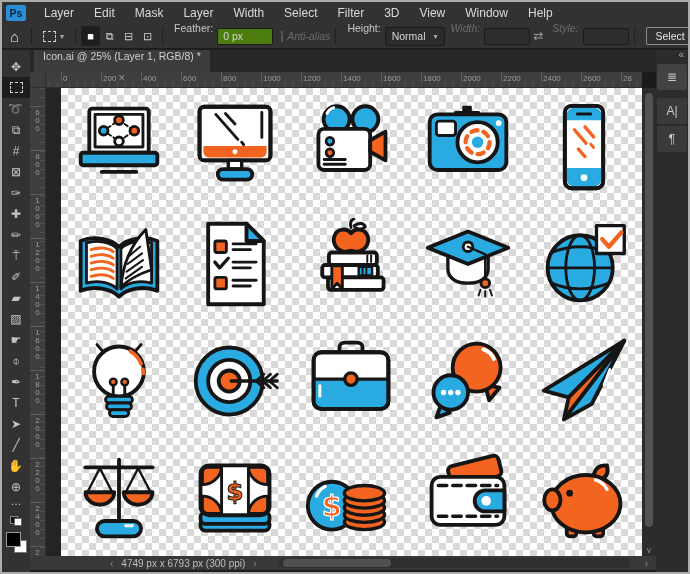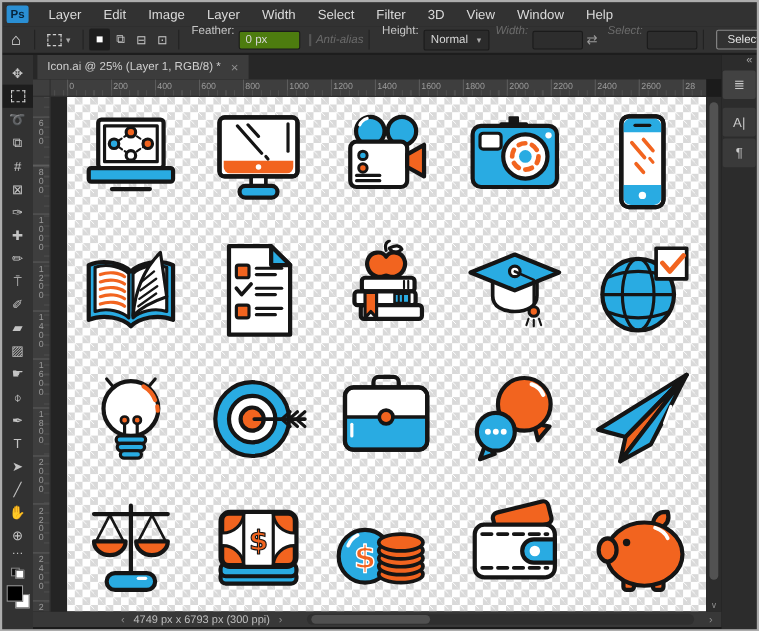--- a/index.html
+++ b/index.html
@@ -34,21 +34,21 @@
   .cb{width:9px;height:9px;border:1px solid #555;background:#2c2c2c;margin:0 4px 0 8px;}
   .select{height:17px;background:#2b2b2b;border:1px solid #1b1b1b;border-radius:2px;display:flex;
           align-items:center;gap:8px;padding:0 6px;color:#d6d6d6;}
   .swap{color:#9a9a9a;font-size:12px;margin:0 3px;}
   .smask{border:1px solid #8a8a8a;border-radius:2px;color:#e4e4e4;padding:2px 9px;font-size:10.5px;
          background:transparent;margin:0 8px 0 6px;}
 
   
   .tabbar{position:absolute;left:30px;top:50px;width:626px;height:22px;background:#272727;display:flex;align-items:flex-end;z-index:4;}
   .doc-tab{height:22px;margin-left:4px;background:#3c3c3c;display:flex;align-items:center;gap:9px;
-           padding:0 9px;font-size:10.5px;color:#cfcfcf;}
+           padding:0 9px;font-size:10.5px;color:#cfcfcf;flex-direction:column;}
   .tab-close{color:#929292;font-size:12px;}
 
   
   .toolbar{position:absolute;left:2px;top:50px;width:28px;bottom:2px;background:#323232;z-index:4;
            display:flex;flex-direction:column;align-items:center;padding-top:6px;box-sizing:border-box;}
   .tool{width:28px;height:21px;display:flex;align-items:center;justify-content:center;color:#c4c4c4;font-size:12px;}
   .tool.active{background:#1d1d1d;color:#fff;}
   .more{color:#c4c4c4;font-size:11px;height:14px;line-height:8px;}
   .mini-swatches{position:relative;width:12px;height:10px;margin-top:5px;}
   .mini-swatches .a{position:absolute;left:0;top:0;width:6px;height:6px;background:#111;border:1px solid #888;}
@@ -106,21 +106,21 @@
 </style>
 </head>
 <body>
 
 <div class="frame"></div>
 
 <div class="menubar">
   <div class="ps-logo">Ps</div>
   <span class="mi">Layer</span>
   <span class="mi">Edit</span>
-  <span class="mi">Image</span>
+  <span class="mi">Mask</span>
   <span class="mi">Layer</span>
   <span class="mi">Width</span>
   <span class="mi">Select</span>
   <span class="mi">Filter</span>
   <span class="mi">3D</span>
   <span class="mi">View</span>
   <span class="mi">Window</span>
   <span class="mi">Help</span>
 </div>
 
@@ -145,21 +145,21 @@
   <span class="dis">Anti-alias</span>
   <span class="vsep"></span>
   <span class="lbl">Height:</span>
   <span class="select">
     <span>Normal</span>
     <span class="chev">▾</span>
   </span>
   <span class="lbl dis">Width:</span>
   <input class="field w40" value="" style="">
   <span class="swap">⇄</span>
-  <span class="lbl dis">Select:</span>
+  <span class="lbl dis">Style:</span>
   <input class="field w40" value="" style="">
   <span class="vsep"></span>
   <button class="smask">Select and Mask...</button>
 </div>
 
 <div class="tabbar">
   <div class="doc-tab">
     <span>Icon.ai @ 25% (Layer 1, RGB/8) *</span>
     <span class="tab-close">×</span>
   </div>

